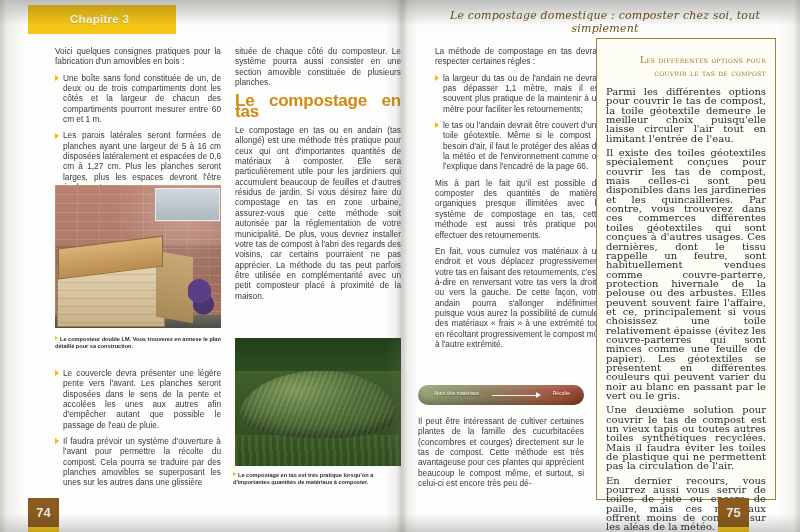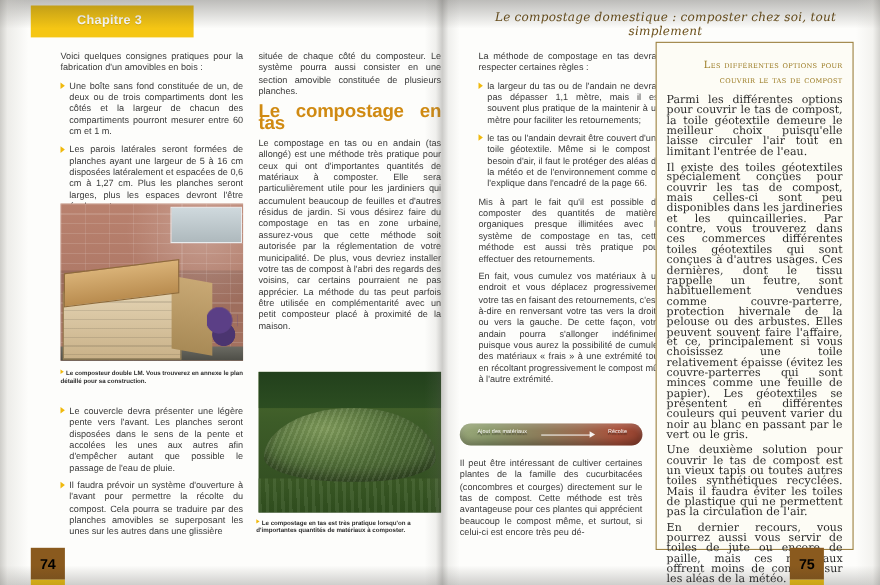--- a/index.html
+++ b/index.html
@@ -208,21 +208,21 @@
     background:repeating-linear-gradient(27deg, rgba(255,255,255,.07) 0 1px, rgba(0,0,0,.10) 1px 3px);}
   .geo-cap{
     position:absolute;left:8px;top:6px;width:92px;color:#fff;
     font-size:5.5px;font-weight:bold;line-height:7.4px;z-index:3;
     text-shadow:0 1px 1px rgba(0,0,0,.65);
   }
 
   
   .pagenum{
     position:absolute;width:31px;height:29px;background:#8a5a1e;
-    color:#000000;font-weight:bold;font-size:13px;
+    color:#e5e5e5;font-weight:bold;font-size:13px;
     display:flex;align-items:center;justify-content:center;z-index:30;
   }
   .pagenum:after{content:"";position:absolute;left:0;bottom:-6px;width:31px;height:6px;background:#f5c614;}
   #page-num-left{left:28px;top:498px;}
   #page-num-right{left:718px;top:498px;}
 </style>
 </head>
 <body>
 
 <div class="spread">

